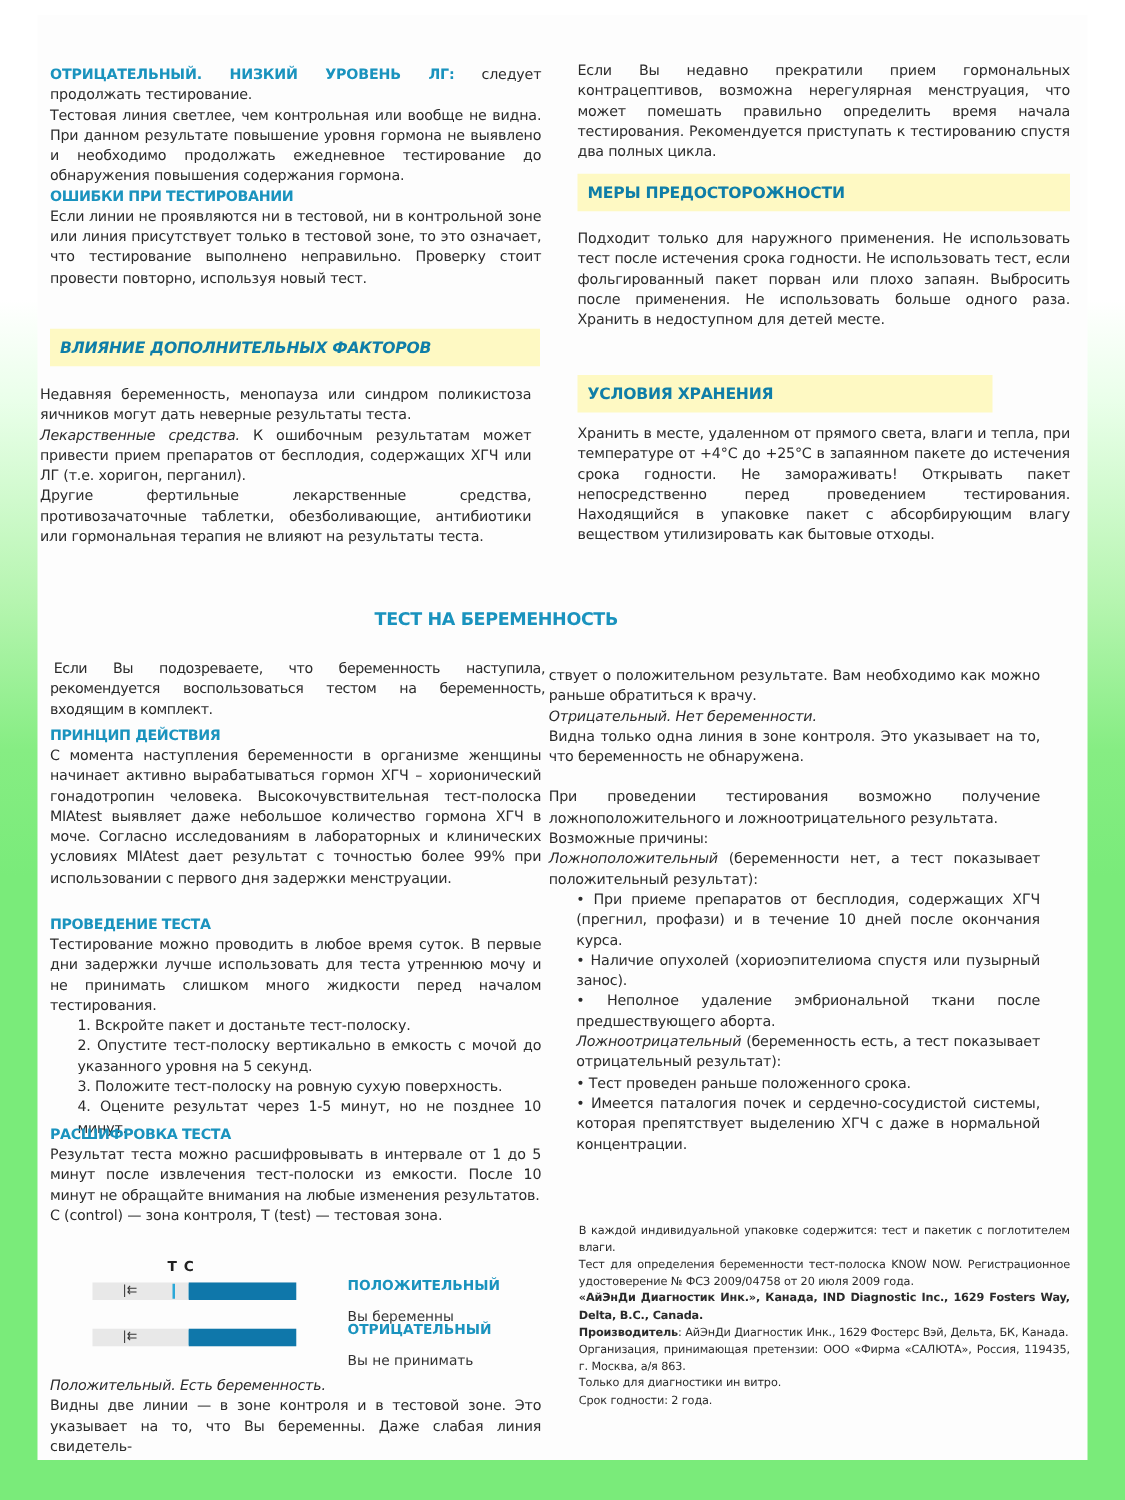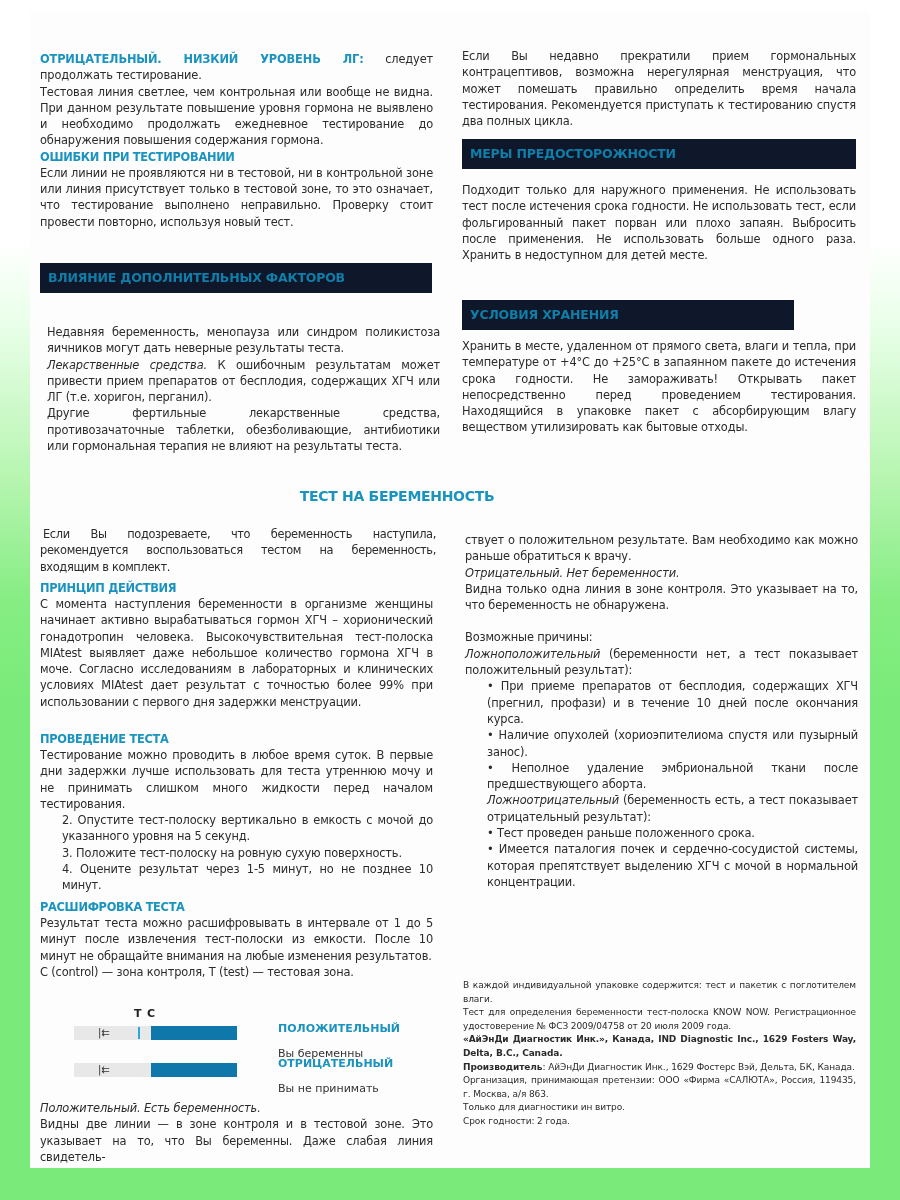--- a/index.html
+++ b/index.html
@@ -26,21 +26,21 @@
   .small { font-size: 9px; line-height: 13.6px; letter-spacing: -0.1px; }
   .hdr-inline { color: #1a93be; font-weight: bold; }
   .sub-hdr {
     color: #1a93be; font-weight: bold;
     font-size: 11.4px; line-height: 16px;
     letter-spacing: -0.3px;
   }
   .band {
     position: absolute;
     height: 30px;
-    background: #0f172a;
+    background: #fef9c3;
     color: #0f7ea8;
     font-weight: bold;
     font-size: 12.5px;
     line-height: 30px;
     padding-left: 8px;
     letter-spacing: -0.2px;
   }
   .title {
     position: absolute;
     left: 0; width: 794px;
@@ -66,23 +66,23 @@
 
 <div class="panel"></div>
 
 <div class="abs txt" style="left:40px; top:51px; width:393px;">
   <p><span class="hdr-inline">ОТРИЦАТЕЛЬНЫЙ. НИЗКИЙ УРОВЕНЬ ЛГ:</span><span> следует продолжать тестирование.</span></p>
   <p>Тестовая линия светлее, чем контрольная или вообще не видна. При данном результате повышение уровня гормона не выявлено и необходимо продолжать ежедневное тестирование до обнаружения повышения содержания гормона.</p>
   <p class="sub-hdr">ОШИБКИ ПРИ ТЕСТИРОВАНИИ</p>
   <p>Если линии не проявляются ни в тестовой, ни в контрольной зоне или линия присутствует только в тестовой зоне, то это означает, что тестирование выполнено неправильно. Проверку стоит провести повторно, используя новый тест.</p>
 </div>
 
-<div class="band" style="left:40px; top:263px; width:392px;">ВЛИЯНИЕ ДОПОЛНИТЕЛЬНЫХ ФАКТОРОВ</div>
+<div class="band" style="left:40px; top:263px; width:392px;font-style:italic;">ВЛИЯНИЕ ДОПОЛНИТЕЛЬНЫХ ФАКТОРОВ</div>
 
-<div class="abs txt" style="left:47px; top:307px; width:393px;margin-top:17px;">
+<div class="abs txt" style="left:32px; top:307px; width:393px;">
   <p>Недавняя беременность, менопауза или синдром поликистоза яичников могут дать неверные результаты теста.</p>
   <p><em>Лекарственные средства.</em><span> К ошибочным результатам может привести прием препаратов от бесплодия, содержащих ХГЧ или ЛГ (т.е. хоригон, перганил).</span></p>
   <p>Другие фертильные лекарственные средства, противозачаточные таблетки, обезболивающие, антибиотики или гормональная терапия не влияют на результаты теста.</p>
 </div>
 
 <div class="abs txt" style="left:462px; top:48px; width:394px;">
   <p>Если Вы недавно прекратили прием гормональных контрацептивов, возможна нерегулярная менструация, что может помешать правильно определить время начала тестирования. Рекомендуется приступать к тестированию спустя два полных цикла.</p>
 </div>
 
 <div class="band" style="left:462px; top:139px; width:394px;">МЕРЫ ПРЕДОСТОРОЖНОСТИ</div>
@@ -103,20 +103,21 @@
 
 <div class="abs txt" style="left:40px; top:580px; width:393px;">
   <p class="sub-hdr">ПРИНЦИП ДЕЙСТВИЯ</p>
   <p>С момента наступления беременности в организме женщины начинает активно вырабатываться гормон ХГЧ – хорионический гонадотропин человека. Высокочувствительная тест-полоска MIAtest выявляет даже небольшое количество гормона ХГЧ в моче. Согласно исследованиям в лабораторных и клинических условиях MIAtest дает результат с точностью более 99% при использовании с первого дня задержки менструации.</p>
 </div>
 
 <div class="abs txt" style="left:40px; top:731px; width:393px;">
   <p class="sub-hdr">ПРОВЕДЕНИЕ ТЕСТА</p>
   <p>Тестирование можно проводить в любое время суток. В первые дни задержки лучше использовать для теста утреннюю мочу и не принимать слишком много жидкости перед началом тестирования.</p>
   <div class="list">
+    <p>1. Вскройте пакет и достаньте тест-полоску.</p>
     <p>2. Опустите тест-полоску вертикально в емкость с мочой до указанного уровня на 5 секунд.</p>
     <p>3. Положите тест-полоску на ровную сухую поверхность.</p>
     <p>4. Оцените результат через 1-5 минут, но не позднее 10 минут.</p>
   </div>
 </div>
 
 <div class="abs txt" style="left:40px; top:899px; width:393px;">
   <p class="sub-hdr">РАСШИФРОВКА ТЕСТА</p>
   <p>Результат теста можно расшифровывать в интервале от 1 до 5 минут после извлечения тест-полоски из емкости. После 10 минут не обращайте внимания на любые изменения результатов.</p>
   <p>C (control) — зона контроля, T (test) — тестовая зона.</p>
@@ -142,34 +143,35 @@
   </div>
   <div class="res-label" style="left:278px; top:1057px;">ОТРИЦАТЕЛЬНЫЙ</div>
   <div class="res-sub" style="left:278px; top:1070px;">Вы не принимать</div>
 </div>
 
 <div class="abs txt" style="left:40px; top:1100px; width:393px;">
   <p><em>Положительный. Есть беременность.</em></p>
   <p>Видны две линии — в зоне контроля и в тестовой зоне. Это указывает на то, что Вы беременны. Даже слабая линия свидетель-</p>
 </div>
 
-<div class="abs txt" style="left:465px; top:532px; width:393px;">
+<div class="abs txt" style="left:439px; top:532px; width:393px;">
   <p>ствует о положительном результате. Вам необходимо как можно раньше обратиться к врачу.</p>
   <p><em>Отрицательный. Нет беременности.</em></p>
   <p>Видна только одна линия  в зоне контроля. Это указывает на то, что беременность не обнаружена.</p>
   <p style="height:16px;"></p>
+  <p>При проведении тестирования возможно получение ложноположительного и ложноотрицательного результата.</p>
   <p>Возможные причины:</p>
   <p><em>Ложноположительный</em><span>  (беременности нет, а тест показывает положительный результат):</span></p>
   <div class="bullets">
     <p>• При приеме препаратов от бесплодия, содержащих ХГЧ (прегнил, профази) и в течение 10 дней после окончания курса.</p>
     <p>• Наличие опухолей (хориоэпителиома спустя или пузырный занос).</p>
     <p>• Неполное удаление эмбриональной ткани после предшествующего аборта.</p>
     <p><em>Ложноотрицательный</em><span> (беременность есть, а тест показывает отрицательный результат):</span></p>
     <p>• Тест проведен раньше положенного срока.</p>
-    <p>• Имеется паталогия почек и сердечно-сосудистой системы, которая препятствует выделению ХГЧ с мочой в нормальной концентрации.</p>
+    <p>• Имеется паталогия почек и сердечно-сосудистой системы, которая препятствует выделению ХГЧ с даже в нормальной концентрации.</p>
   </div>
 </div>
 
 <div class="abs txt small" style="left:463px; top:979px; width:393px;">
   <p>В каждой индивидуальной упаковке содержится: тест и пакетик с поглотителем влаги.</p>
   <p>Тест для определения беременности тест-полоска KNOW NOW. Регистрационное удостоверение № ФСЗ 2009/04758 от 20 июля 2009 года.</p>
   <p style="font-weight:bold;">«АйЭнДи Диагностик Инк.», Канада, IND Diagnostic Inc., 1629 Fosters Way, Delta, B.C., Canada.</p>
   <p><b>Производитель</b><span>: АйЭнДи Диагностик Инк., 1629 Фостерс Вэй, Дельта, БК, Канада.</span></p>
   <p>Организация, принимающая претензии: ООО «Фирма «САЛЮТА», Россия, 119435, г. Москва, а/я 863.</p>
   <p>Только для диагностики ин витро.</p>

